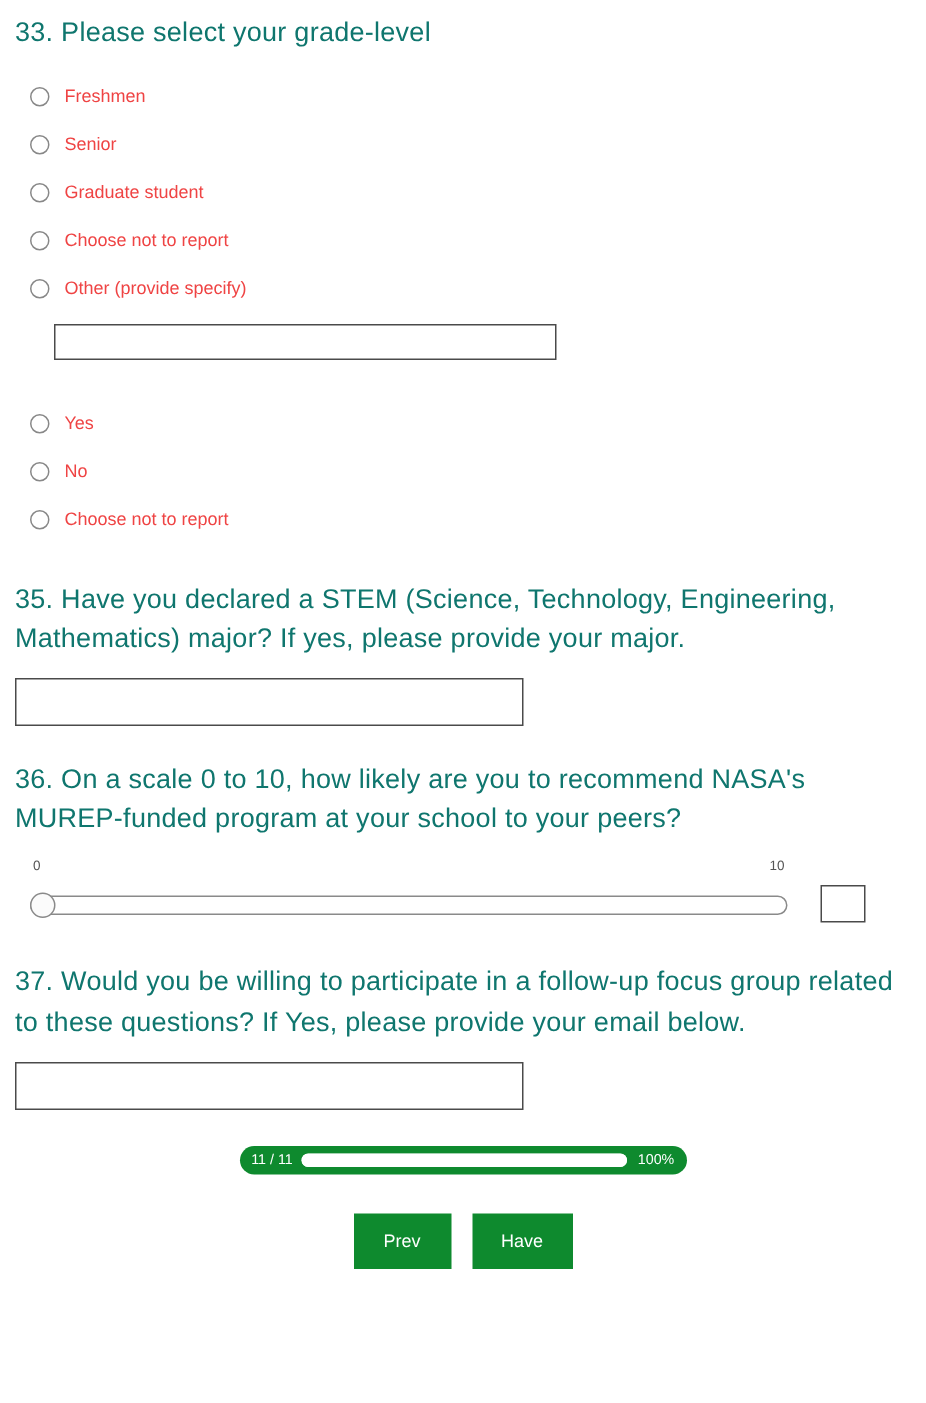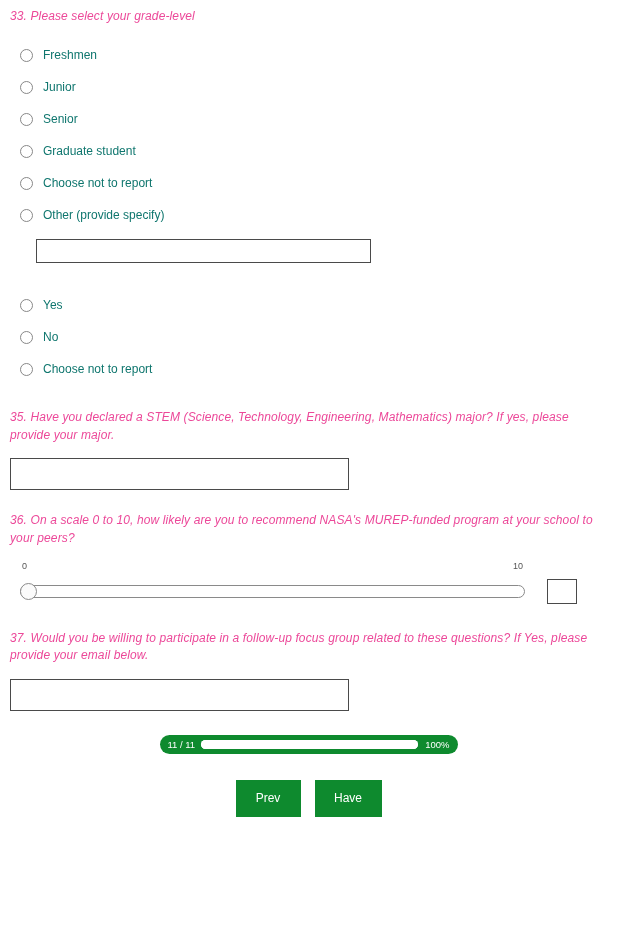--- a/index.html
+++ b/index.html
@@ -17,26 +17,25 @@
     overflow: hidden;
     position: relative;
   }
   .survey {
     padding: 8px 10px 0 10px;
   }
   .question {
     margin-bottom: 0;
   }
   .q-text {
-    font-size: 12px;
+    font-size: 18px;
     line-height: 1.45;
-    color: #ec4899;
+    color: #0f766e;
     margin: 0 0 14px 0;
     letter-spacing: 0.01em;
-    font-style: italic;
   }
   .q-text.wide { padding-right: 6px; }
 
   .choices { margin: 0 0 0 0; }
   .choice {
     display: flex;
     align-items: center;
     height: 32px;
     margin-left: 10px;
   }
@@ -44,21 +43,21 @@
     width: 13px;
     height: 13px;
     border: 1.4px solid #888888;
     border-radius: 50%;
     background: #fff;
     flex: 0 0 auto;
     margin-right: 10px;
   }
   .choice-label {
     font-size: 12px;
-    color: #0f766e;
+    color: #ef4444;
     line-height: 1;
   }
 
   .text-input {
     display: block;
     background: #ffffff;
     border: 1px solid #4a4a4a;
     height: 24px;
   }
   .input-other {
@@ -210,24 +209,20 @@
 
   <div class="question">
     <p class="q-text">33. Please select your grade-level</p>
     <div class="choices">
       <div class="choice">
         <span class="radio"></span>
         <span class="choice-label">Freshmen</span>
       </div>
       <div class="choice">
         <span class="radio"></span>
-        <span class="choice-label">Junior</span>
-      </div>
-      <div class="choice">
-        <span class="radio"></span>
         <span class="choice-label">Senior</span>
       </div>
       <div class="choice">
         <span class="radio"></span>
         <span class="choice-label">Graduate student</span>
       </div>
       <div class="choice">
         <span class="radio"></span>
         <span class="choice-label">Choose not to report</span>
       </div>

